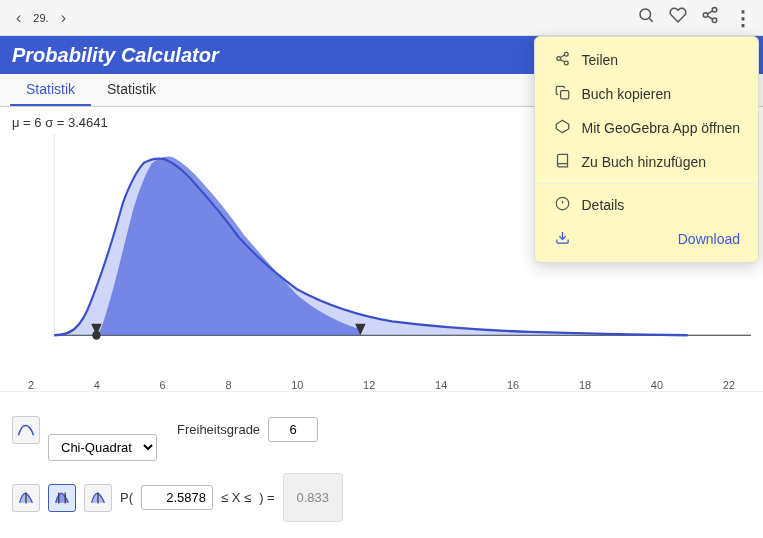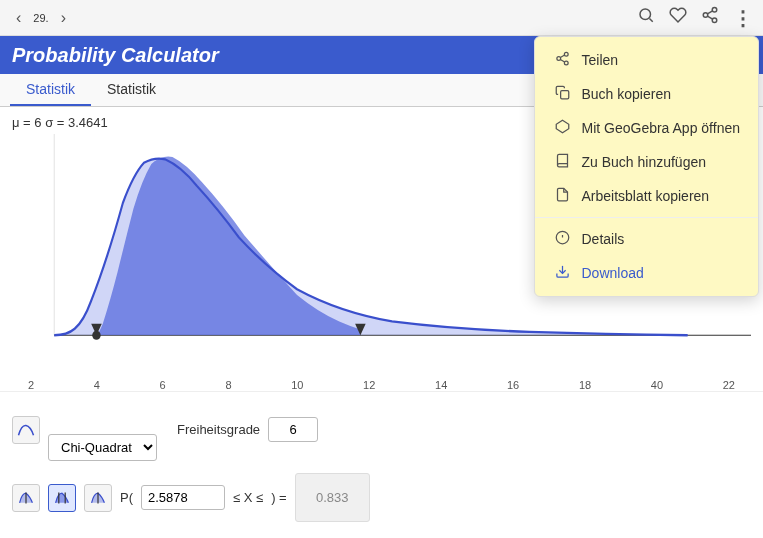--- a/index.html
+++ b/index.html
@@ -177,29 +177,29 @@
     }
     .bound-btn.active {
       background: #e0e8ff;
       border-color: #3a5bcd;
     }
     .prob-text {
       font-size: 13px;
       color: #333;
     }
     .prob-input {
-      width: 84px;
+      width: 72px;
       padding: 4px 6px;
       border: 1px solid #bbb;
       border-radius: 3px;
       font-size: 13px;
-      text-align: left;
+      text-align: right;
     }
     .prob-result {
-      width: 75px;
+      width: 60px;
       padding: 16px 6px;
       border: 1px solid #ddd;
       border-radius: 3px;
       font-size: 13px;
       text-align: center;
       background: #f0f0f0;
       color: #888;
     }
 
     
@@ -225,20 +225,21 @@
       color: #333;
     }
     .menu-item .menu-icon {
       font-size: 15px;
       color: #555;
       width: 18px;
       text-align: center;
     }
     .menu-item.download-item {
       color: #3a5bcd;
+      justify-content: space-between;
     }
     .menu-item.download-item .menu-icon {
       color: #3a5bcd;
     }
     .menu-divider {
       height: 1px;
       background: #eee;
       margin: 4px 0;
     }
 
@@ -448,29 +449,20 @@
   </div>
   <div class="menu-item">
     <span class="menu-icon">
       <svg width="15" height="15" viewBox="0 0 24 24" fill="none" stroke="#555" stroke-width="2">
           <path d="M4 19.5A2.5 2.5 0 0 1 6.5 17H20"></path>
           <path d="M6.5 2H20v20H6.5A2.5 2.5 0 0 1 4 19.5v-15A2.5 2.5 0 0 1 6.5 2z"></path>
         </svg>
     </span>
     <span>Zu Buch hinzufügen</span>
   </div>
-  <div class="menu-item">
-    <span class="menu-icon">
-      <svg width="15" height="15" viewBox="0 0 24 24" fill="none" stroke="#555" stroke-width="2">
-          <path d="M14 2H6a2 2 0 0 0-2 2v16a2 2 0 0 0 2 2h12a2 2 0 0 0 2-2V8z"></path>
-          <polyline points="14 2 14 8 20 8"></polyline>
-        </svg>
-    </span>
-    <span>Arbeitsblatt kopieren</span>
-  </div>
   <div class="menu-divider"></div>
   <div class="menu-item">
     <span class="menu-icon">
       <svg width="15" height="15" viewBox="0 0 24 24" fill="none" stroke="#555" stroke-width="2">
           <circle cx="12" cy="12" r="10"></circle>
           <line x1="12" y1="8" x2="12" y2="12"></line>
           <line x1="12" y1="16" x2="12.01" y2="16"></line>
         </svg>
     </span>
     <span>Details</span>

